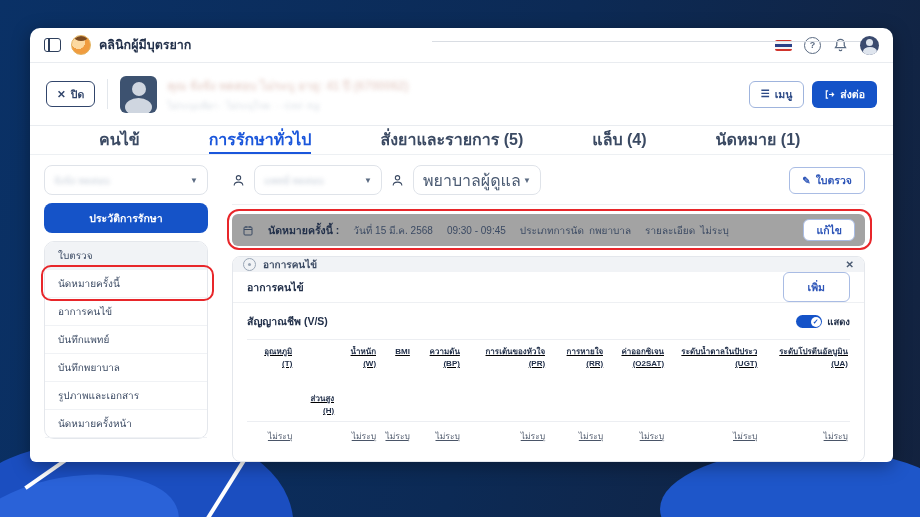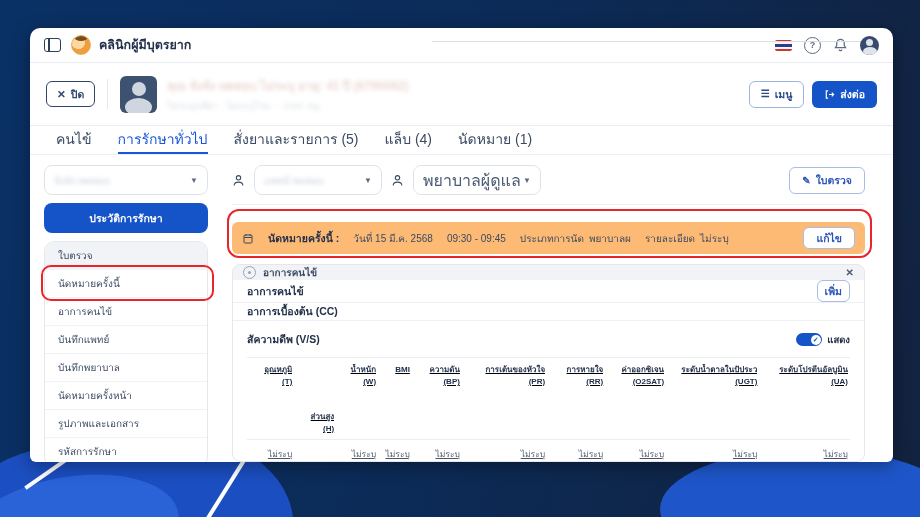--- a/index.html
+++ b/index.html
@@ -58,22 +58,22 @@
   .pt-name{font-size:12px;font-weight:bold;color:#d8b6ac;filter:blur(2.2px);opacity:.55;}
   .pt-details{font-size:9.5px;color:#b9c3cf;filter:blur(2px);opacity:.6;margin-top:3px;}
   .pb-right{margin-left:auto;display:flex;gap:8px;}
   .btn-menu{border:1.4px solid #9fb4dd;color:#2d4a86;height:27px;padding:0 11px;font-weight:bold;background:#fff;}
   .btn-forward{background:#1553c8;color:#fff;height:27px;padding:0 12px;font-weight:bold;border:none;}
   .menu-icon{font-size:10px;line-height:1;}
   .exit-icon svg{display:block;}
 
   
   .tabsrow{height:28px;flex:0 0 28px;display:flex;align-items:stretch;gap:26px;padding:0 26px;border-bottom:1px solid #edf0f3;}
-  .tab{display:flex;align-items:center;font-size:14px;font-weight:400;color:#3b4a63;
-       border-bottom:2.5px solid transparent;cursor:pointer;}
+  .tab{display:flex;align-items:center;font-size:16px;font-weight:700;color:#3b4a63;
+       border-bottom:2.5px solid transparent;cursor:pointer;margin-left:43px;}
   .tab.active{color:#1a56db;border-bottom-color:#1a56db;}
 
   
   .content{flex:1;display:flex;padding:0 28px 0 14px;overflow:hidden;}
 
   
   .sidebar{width:164px;flex:0 0 164px;padding-top:10px;margin-right:24px;}
   .select{height:30px;border:1px solid #dfe3e9;border-radius:8px;background:#fff;display:flex;
           align-items:center;padding:0 9px;box-sizing:border-box;}
   .select .sel-text{font-size:10px;color:#93a2b6;filter:blur(2px);opacity:.55;}
@@ -93,39 +93,39 @@
   .main{flex:1;padding-top:10px;min-width:0;display:flex;flex-direction:column;}
   .toolbar{display:flex;align-items:center;gap:9px;padding-bottom:9px;border-bottom:1px solid #eef0f3;}
   .person-icon svg{display:block;}
   .toolbar .select{width:128px;}
   .toolbar .select.named .sel-text{filter:none;opacity:1;color:#4a5a72;font-size:16px;}
   .btn-outline{border:1.4px solid #a9bce4;color:#2d55b8;background:#fff;font-weight:bold;}
   .btn-exam{height:27px;padding:0 12px;margin-left:auto;}
   .pencil{font-size:10px;}
 
   .appt-wrap{position:relative;margin-top:9px;}
-  .appt{height:32px;background:#fdba74;border-radius:6px;display:flex;align-items:center;
-        padding:0 10px;gap:14px;margin-top:8px;}
+  .appt{height:32px;background:#a3a3a3;border-radius:6px;display:flex;align-items:center;
+        padding:0 10px;gap:14px;}
   .appt .title{font-size:10.5px;font-weight:bold;color:#22304a;}
   .appt .seg{font-size:10px;color:#3b4a63;display:flex;gap:5px;white-space:nowrap;}
   .btn-edit{height:22px;padding:0 12px;margin-left:auto;background:#fff;}
   .cal-icon svg{display:block;}
 
   .sym-card{margin-top:10px;border:1px solid #e4e7ec;border-radius:8px;background:#fff;flex:1;
             display:flex;flex-direction:column;overflow:hidden;}
   .sym-head{height:22px;background:#f1f3f6;display:flex;align-items:center;padding:0 10px;
             font-size:10px;font-weight:bold;color:#3b4a63;}
   .drag-dot{width:11px;height:11px;border:1.4px solid #9aa6b5;border-radius:50%;display:flex;
             align-items:center;justify-content:center;margin-right:7px;}
   .drag-dot::after{content:"";width:3px;height:3px;border-radius:50%;background:#9aa6b5;}
   .x-close{margin-left:auto;color:#4a5a72;font-size:10px;cursor:pointer;}
   .sym-row{display:flex;align-items:center;padding:0 14px;border-bottom:1px solid #eef0f3;}
   .sym-row .lbl{font-size:10.5px;font-weight:bold;color:#22304a;}
   .row-title{height:32px;}
-  .btn-add{height:22px;padding:0 7px;margin-left:auto;}
+  .btn-add{height:30px;padding:0 24px;margin-left:auto;}
   .row-cc{height:36px;}
 
   .vs-block{padding:10px 14px 8px 14px;border-bottom:1px solid #eef0f3;}
   .vs-top{display:flex;align-items:center;}
   .vs-top .lbl{font-size:10.5px;font-weight:bold;color:#22304a;}
   .toggle-wrap{margin-left:auto;display:flex;align-items:center;gap:5px;}
   .toggle{width:26px;height:13px;border-radius:7px;background:#1553c8;position:relative;cursor:pointer;}
   .toggle .knob{position:absolute;right:1.5px;top:1.5px;width:10px;height:10px;border-radius:50%;
                 background:#fff;display:flex;align-items:center;justify-content:center;
                 font-size:7px;color:#1553c8;font-weight:bold;line-height:1;}
@@ -223,23 +223,22 @@
           <span class="sel-text">จังจัง ทดสอบ</span>
           <span class="caret">▼</span>
         </div>
         <button class="btn-primary">ประวัติการรักษา</button>
         <div class="side-card">
           <div class="side-row section">ใบตรวจ</div>
           <div class="side-row">นัดหมายครั้งนี้</div>
           <div class="side-row">อาการคนไข้</div>
           <div class="side-row">บันทึกแพทย์</div>
           <div class="side-row">บันทึกพยาบาล</div>
+          <div class="side-row">รูปภาพและเอกสาร</div>
           <div class="side-row">นัดหมายครั้งหน้า</div>
-          <div class="side-row">รูปภาพและเอกสาร</div>
-          <div class="side-row">รหัสการรักษา</div>
           <div class="annotation" style="left:-4px;right:-7px;top:23px;height:32px;"></div>
         </div>
       </div>
 
       <div class="main">
 
         <div class="toolbar">
           <span class="person-icon">
             <svg width="13" height="13" viewBox="0 0 24 24" fill="none" stroke="#3b4a63" stroke-width="2">
                 <circle cx="12" cy="7" r="4"></circle>
@@ -272,21 +271,21 @@
               <svg width="12" height="13" viewBox="0 0 24 24" fill="none" stroke="#3b4a63" stroke-width="2">
                   <rect x="4" y="5" width="16" height="16" rx="2"></rect>
                   <path d="M8 3v4M16 3v4M4 10h16"></path>
                 </svg>
             </span>
             <span class="title">นัดหมายครั้งนี้ :</span>
             <span class="seg">วันที่ 15 มี.ค. 2568</span>
             <span class="seg">09:30 - 09:45</span>
             <span class="seg">
               <span>ประเภทการนัด</span>
-                <span>พยาบาลผ</span>
+                <span>กพยาบาล</span>
             </span>
             <span class="seg">
               <span>รายละเอียด</span>
                 <span>ไม่ระบุ</span>
             </span>
             <button class="btn btn-outline btn-edit">แก้ไข</button>
           </div>
           <div class="annotation" style="left:-5px;right:-7px;top:-5px;bottom:-4px;border-radius:12px;"></div>
         </div>
 
@@ -295,27 +294,24 @@
             <span class="drag-dot"></span>
             <span>อาการคนไข้</span>
             <span class="x-close">✕</span>
           </div>
 
           <div class="sym-row row-title">
             <span class="lbl">อาการคนไข้</span>
             <button class="btn btn-outline btn-add">เพิ่ม</button>
           </div>
 
-          <div class="sym-row row-cc">
-            <span class="lbl">อาการเบื้องต้น (CC)</span>
-          </div>
 
           <div class="vs-block">
             <div class="vs-top">
-              <span class="lbl">สัความดีพ (V/S)</span>
+              <span class="lbl">สัญญาณชีพ (V/S)</span>
               <span class="toggle-wrap">
                 <span class="toggle">
                     <span class="knob">✓</span>
                   </span>
                 <span class="toggle-label">แสดง</span>
               </span>
             </div>
             <div class="vs-table">
               <div class="vs-hrow">
                 <div class="vs-col c0">

